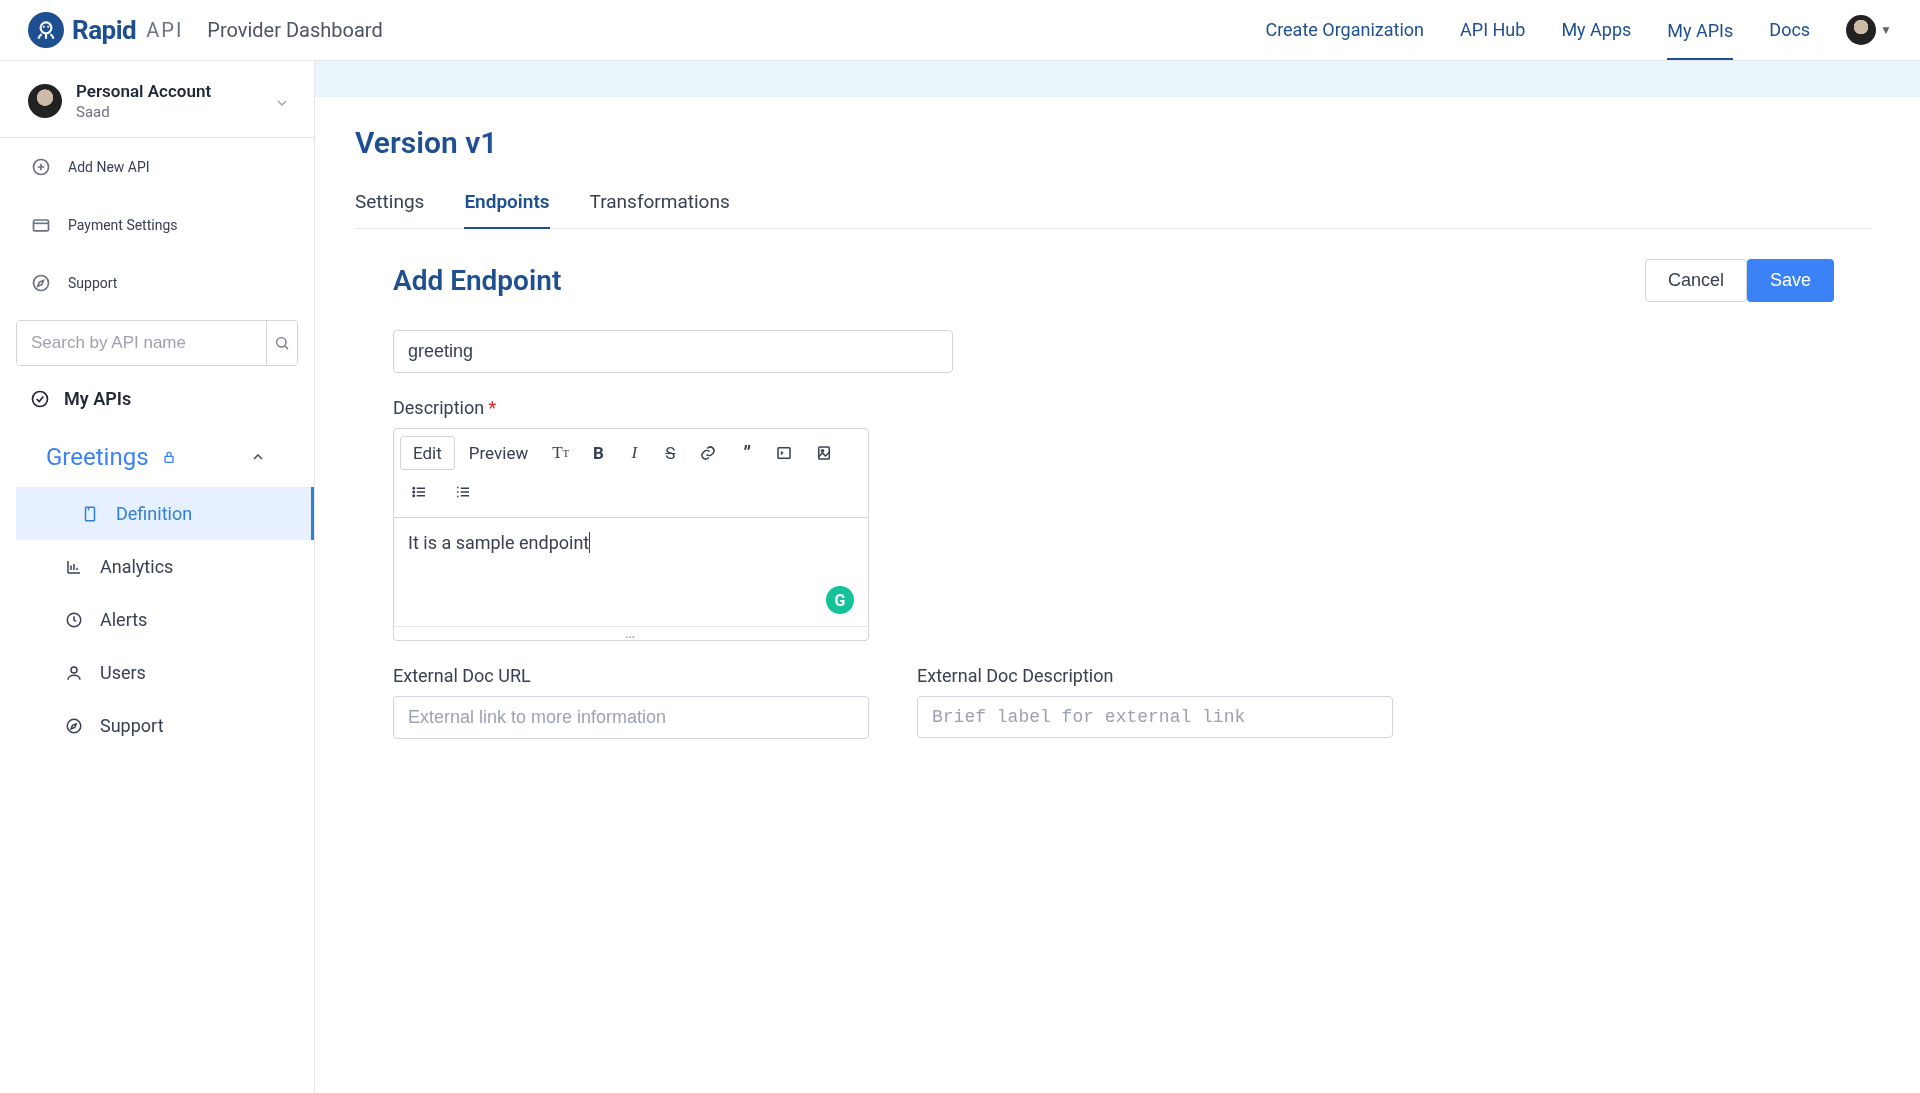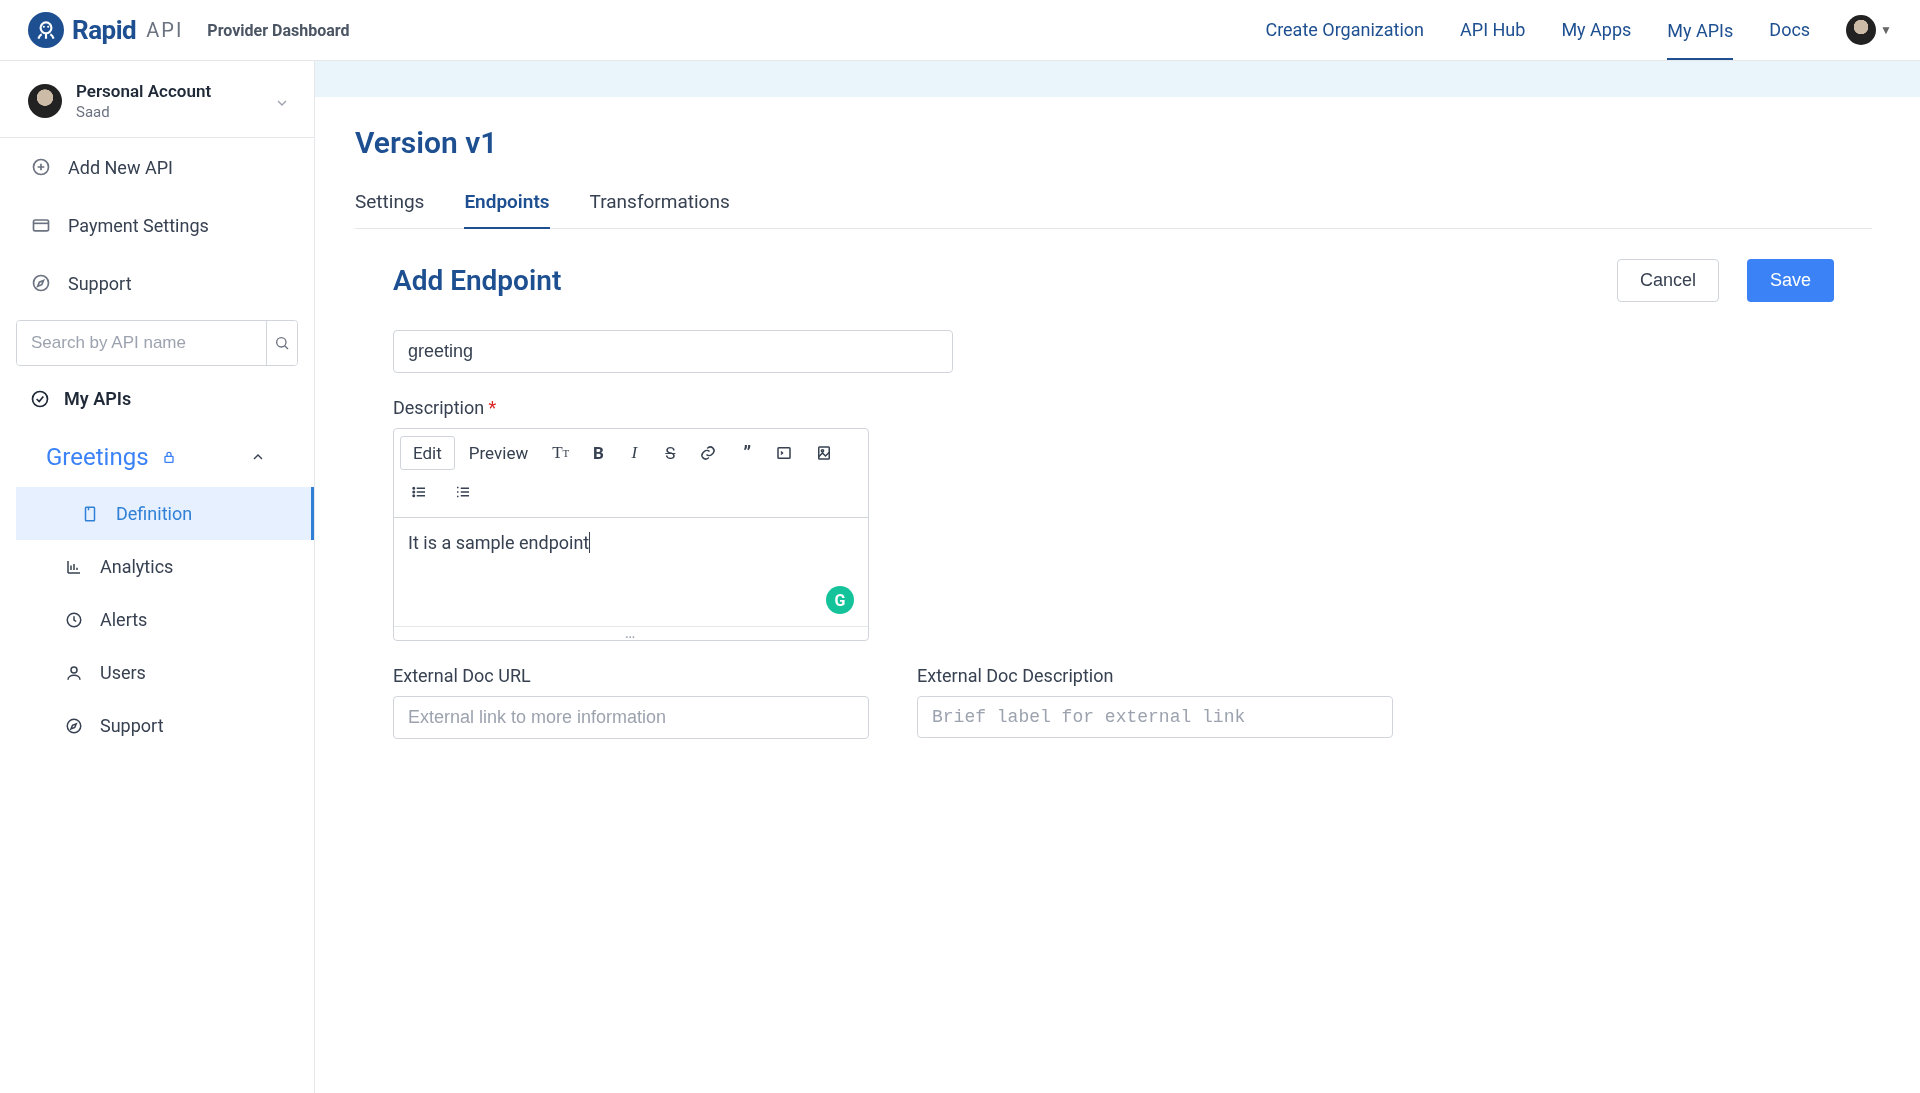--- a/index.html
+++ b/index.html
@@ -38,24 +38,24 @@
     letter-spacing: -0.5px;
   }
   .logo-word2 {
     font-size: 20px;
     font-weight: 400;
     color: #6b7280;
     letter-spacing: 2px;
     margin-left: 2px;
   }
   .dash-title {
-    font-size: 16px;
+    font-size: 20px;
     color: #4b5563;
     margin-left: 16px;
-    font-weight: 700;
+    font-weight: 400;
   }
   .topnav {
     display: flex;
     align-items: center;
     gap: 36px;
   }
   .topnav a {
     color: #1d4f91;
     text-decoration: none;
     font-size: 18px;
@@ -99,21 +99,21 @@
   .acct-text .t1 { font-weight:600; color:#1f2937; font-size:17px; }
   .acct-text .t2 { color:#6b7280; font-size:15px; margin-top:2px;}
   .acct-chevron {
     position: absolute; right: 24px; top: 50%; transform: translateY(-50%);
     color:#9ca3af;
   }
   .side-item {
     display:flex; align-items:center; gap:16px;
     padding: 18px 30px;
     color:#374151;
-    font-size:18px;
+    font-size:14px;
     cursor:pointer;
   }
   .side-item .ic { width:22px; height:22px; display:flex; align-items:center; justify-content:center; color:#6b7280;}
   .search-wrap { padding: 8px 16px 4px; }
   .search-box {
     display:flex;
     border:1px solid #d1d5db;
     border-radius:4px;
     overflow:hidden;
   }
@@ -183,21 +183,21 @@
   .btn {
     border-radius:4px; font-size:18px; padding: 10px 22px; cursor:pointer;
     border:1px solid transparent;
   }
   .btn-default {
     background:#fff; border-color:#d1d5db; color:#374151;
   }
   .btn-primary {
     background:#3b82f6; color:#fff;
   }
-  .buttons { display:flex; gap:28px;}
+  .buttons { display:flex; gap:0;}
   .field { margin-bottom: 24px; }
   .field-label { font-size:18px; color:#374151; margin-bottom:10px; }
   .req { color:#dc2626; }
   .text-input {
     width: 560px;
     border:1px solid #d1d5db; border-radius:4px;
     padding: 10px 14px; font-size:18px; color:#374151;
     outline:none;
   }
   .text-input::placeholder{ color:#9ca3af;}

